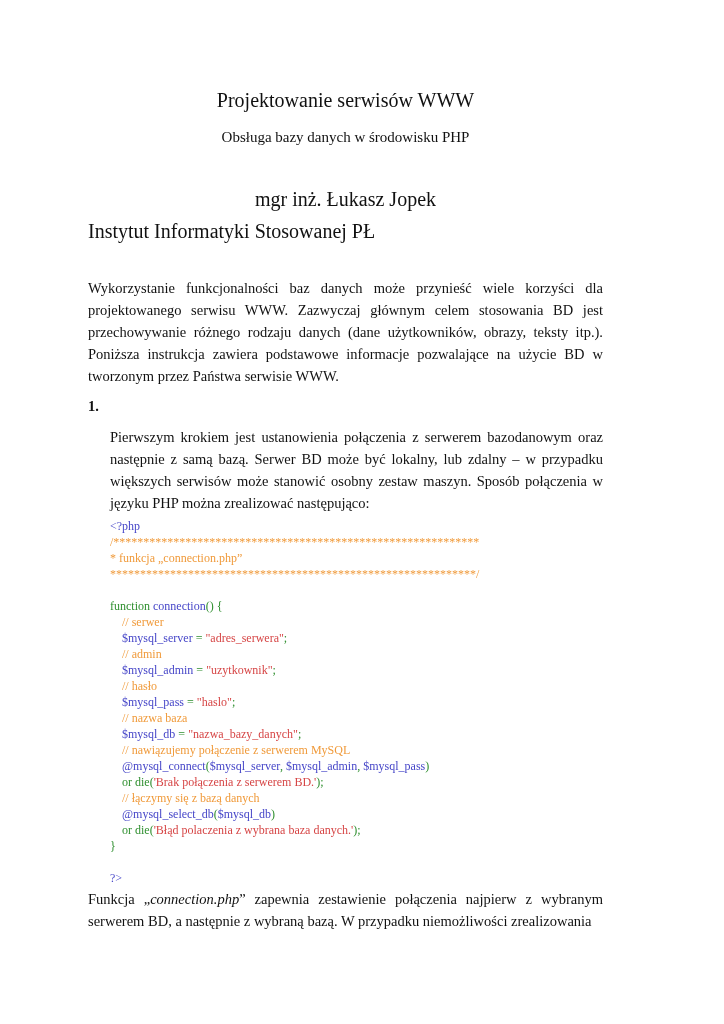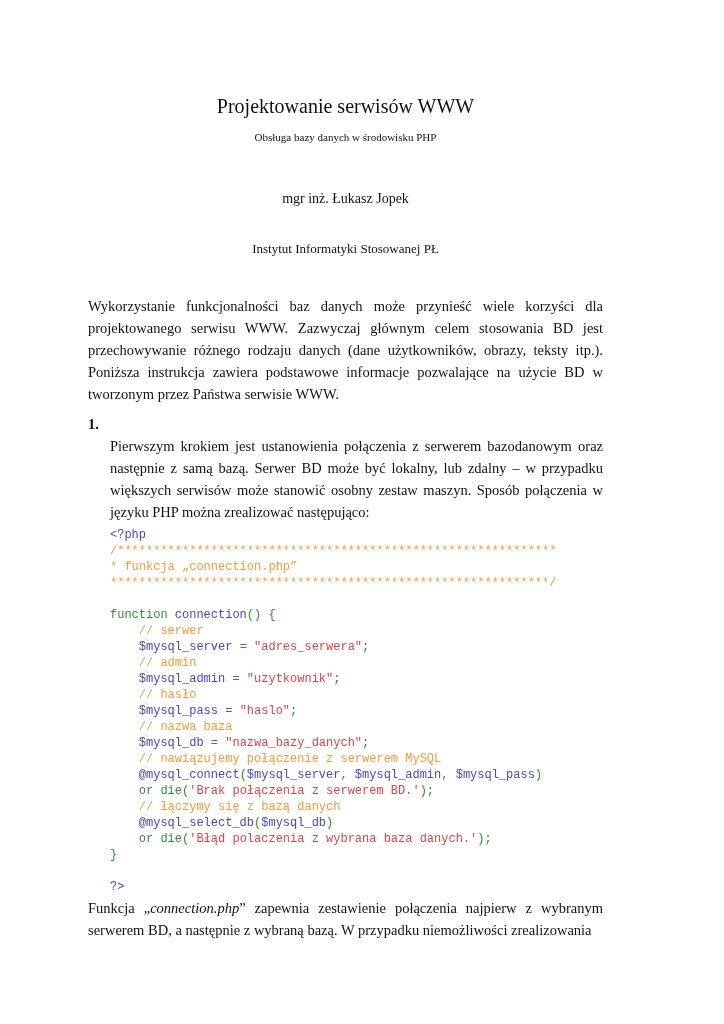--- a/index.html
+++ b/index.html
@@ -16,39 +16,39 @@
     padding: 84px 121px 0 88px;
     font-family: "Liberation Serif", serif;
     color: #111111;
     overflow: hidden;
   }
   .title {
     font-size: 20px;
     line-height: 24px;
     font-weight: normal;
     text-align: center;
-    margin: 10px;
+    margin: 4px;
   }
   .subtitle {
-    font-size: 11px;
+    font-size: 15px;
     line-height: 18px;
     text-align: center;
-    margin-top: 8px;
+    margin-top: 16px;
   }
   .author {
-    font-size: 14px;
+    font-size: 20px;
     line-height: 18px;
     text-align: center;
     margin-top: 44px;
   }
   .affiliation {
-    font-size: 13px;
+    font-size: 20px;
     line-height: 18px;
-    text-align: center;
-    margin-top: 32px;
+    text-align: left;
+    margin-top: 14px;
   }
   .para {
     font-size: 14.5px;
     line-height: 22px;
     text-align: justify;
     margin: 0;
   }
   .intro { margin-top: 37px; }
   .section-heading {
     display: flex;
@@ -56,25 +56,26 @@
     font-size: 14.5px;
     line-height: 22px;
     font-weight: bold;
   }
   .sec-num {
     width: 22px;
     flex: 0 0 22px;
   }
   .indented {
     margin-left: 22px;
+    margin-top: 9px;
   }
   .code {
     margin-left: 22px;
     margin-top: 4px;
-    font-family: Liberation Mono, monospace;
+    font-family: Liberation Serif, serif;
     font-size: 12px;
     line-height: 16px;
     white-space: pre;
   }
   .code-line { height: 16px; }
   .closing { margin-top: 2px; }
   .closing em { font-style: italic; }
 </style>
 </head>
 <body>

